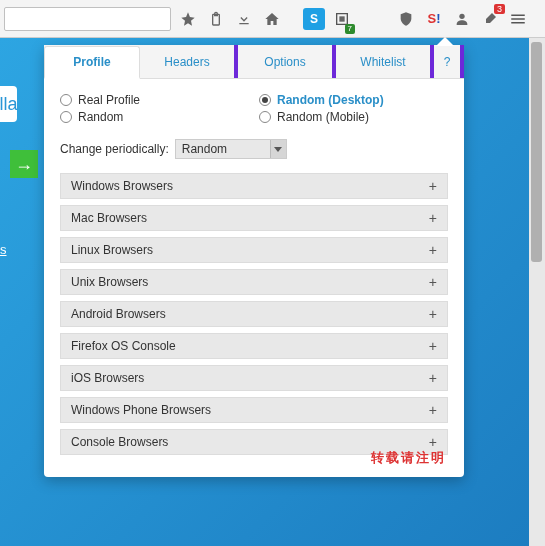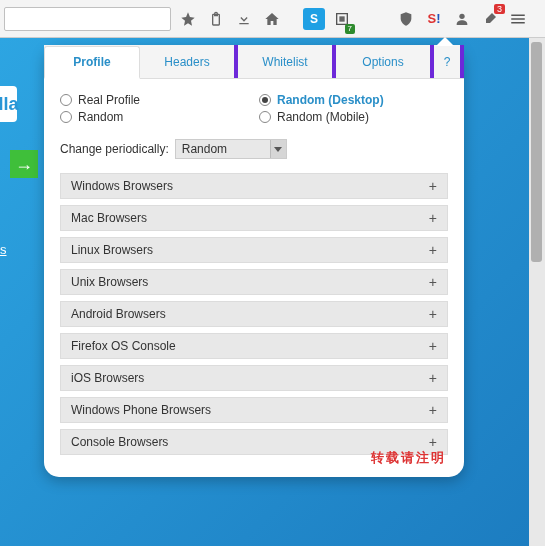--- a/index.html
+++ b/index.html
@@ -12,28 +12,28 @@
   .tbicon svg { width: 16px; height: 16px; fill: #666; }
   .tbicon.skype { background:#1fa0e4; color:#fff; border-radius:3px; font-size:12px; font-weight:bold; }
   .tbicon .badge-green { position:absolute; bottom:-4px; right:-2px; background:#2e8b2e; color:#fff; font-size:8px; padding:1px 3px; border-radius:2px; line-height:1; }
   .tbicon .badge-red { position:absolute; top:-4px; right:-4px; background:#d33; color:#fff; font-size:9px; padding:0px 3px; border-radius:2px; line-height:1.2; }
   .tbicon.shield { color:#b22; }
   .tbicon.account { color:#1fa0e4; }
   .menu-icon svg { width:18px; height:18px; fill:#555; }
 
   .blue-bg { position:absolute; top:38px; left:0; right:0; bottom:0; background: linear-gradient(135deg, #2da5e2 0%, #1c7cc0 100%); }
   .bg-text { position:absolute; bottom:12px; left:8px; color:rgba(255,255,255,0.85); font-size:26px; font-style:italic; font-family: Georgia, serif; letter-spacing:0.5px; }
-  .left-chunk { position:absolute; top:48px; left:0; width:17px; height:36px; background:#fff; border-radius:0 4px 4px 0; display:flex; align-items:center; justify-content:center; color:#2a96d6; font-weight:bold; font-size:18px; }
+  .left-chunk { position:absolute; top:48px; left:0; width:17px; height:36px; background:#fff; border-radius:0 4px 4px 0; display:flex; align-items:center; justify-content:center; color:#2a96d6; font-weight:normal; font-size:18px; }
   .go-btn { position:absolute; top:112px; left:10px; width:28px; height:28px; background:#3fbf3a; display:flex; align-items:center; justify-content:center; color:#fff; font-size:18px; }
   .stray-link { position:absolute; top:204px; left:0; color:#fff; font-size:13px; text-decoration:underline; }
 
   .panel-scroll { position:absolute; top:38px; right:0; width:16px; bottom:0; background:#e8e8e8; }
   .panel-scroll-thumb { position:absolute; top:4px; left:2px; width:11px; height:220px; background:#b0b0b0; border-radius:3px; }
 
-  .panel { position:absolute; top:45px; left:44px; width:420px; background:#fff; border-radius:15px; box-shadow:0 4px 14px rgba(0,0,0,0.25); }
+  .panel { position:absolute; top:45px; left:44px; width:420px; background:#fff; border-radius:4px; box-shadow:0 4px 14px rgba(0,0,0,0.25); }
   .panel-arrow { position:absolute; top:-8px; right:10px; width:0; height:0; border-left:9px solid transparent; border-right:9px solid transparent; border-bottom:9px solid #fff; }
 
   .tabs { display:flex; border-bottom:1px solid #ddd; height:34px; }
   .tab { flex:1; text-align:center; font-size:12px; color:#2a8fc8; cursor:pointer; display:flex; align-items:center; justify-content:center; border-right:4px solid #6d28d9; }
   .tab.qmark { flex:0 0 30px; }
   .tab.active { color:#2a8fc8; font-weight:bold; border-bottom:2px solid #fff; background:#fff; position:relative; top:1px; border-top:1px solid #ddd; border-left:1px solid #ddd; border-right:1px solid #ddd; border-radius:3px 3px 0 0; }
   .tabs { background:#f4f4f4; }
   .tab.active { background:#fff; }
 
   .panel-body { padding:14px 16px 22px; }
@@ -133,22 +133,22 @@
 <div class="panel-scroll">
   <div class="panel-scroll-thumb"></div>
 </div>
 
 <div class="panel">
   <div class="panel-arrow"></div>
 
   <div class="tabs">
     <div class="tab active">Profile</div>
     <div class="tab">Headers</div>
+    <div class="tab">Options</div>
     <div class="tab">Whitelist</div>
-    <div class="tab">Options</div>
     <div class="tab qmark">?</div>
   </div>
 
   <div class="panel-body">
 
     <div class="radio-row">
       <div class="radio-col">
         <label class="radio-item">
           <span class="radio"></span>
           <span>Real Profile</span>

